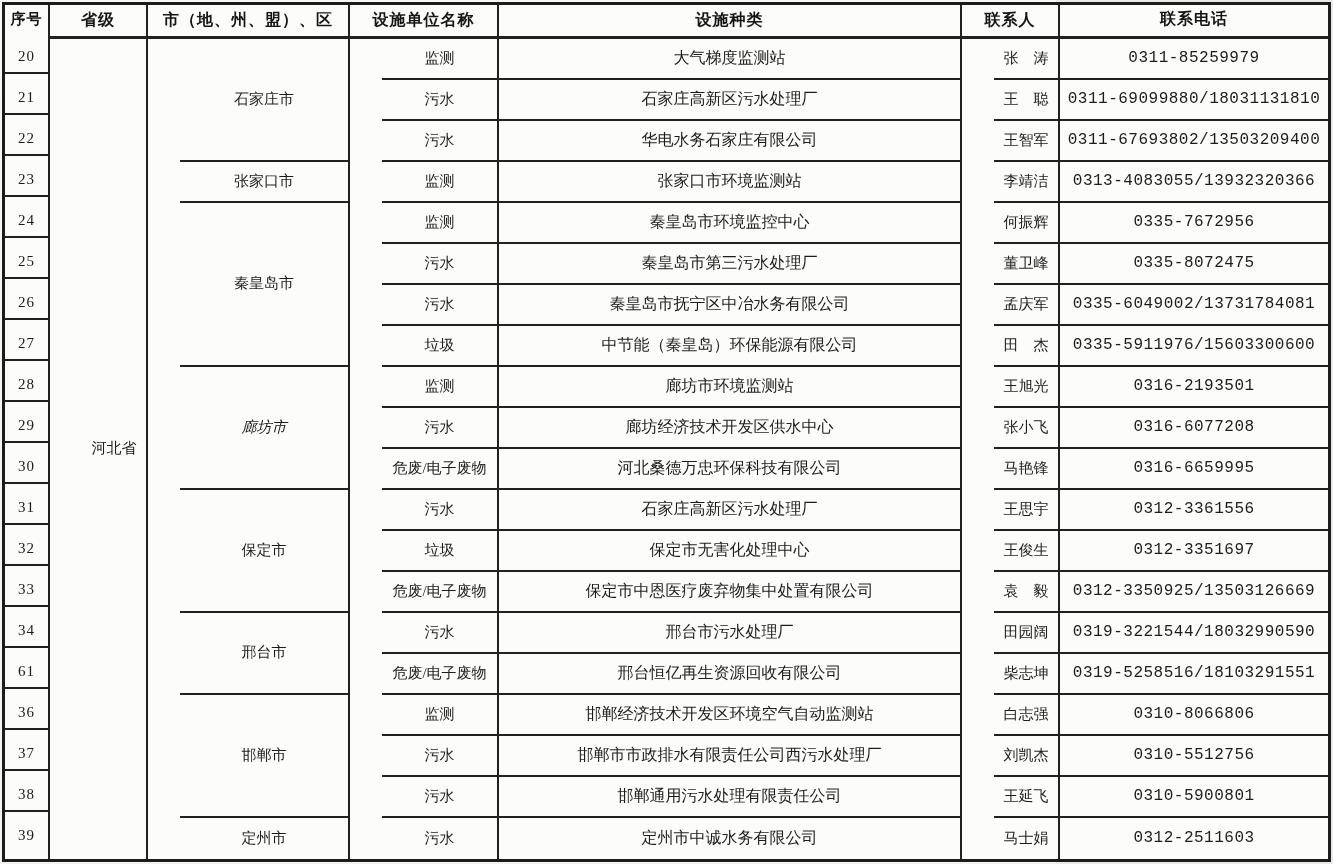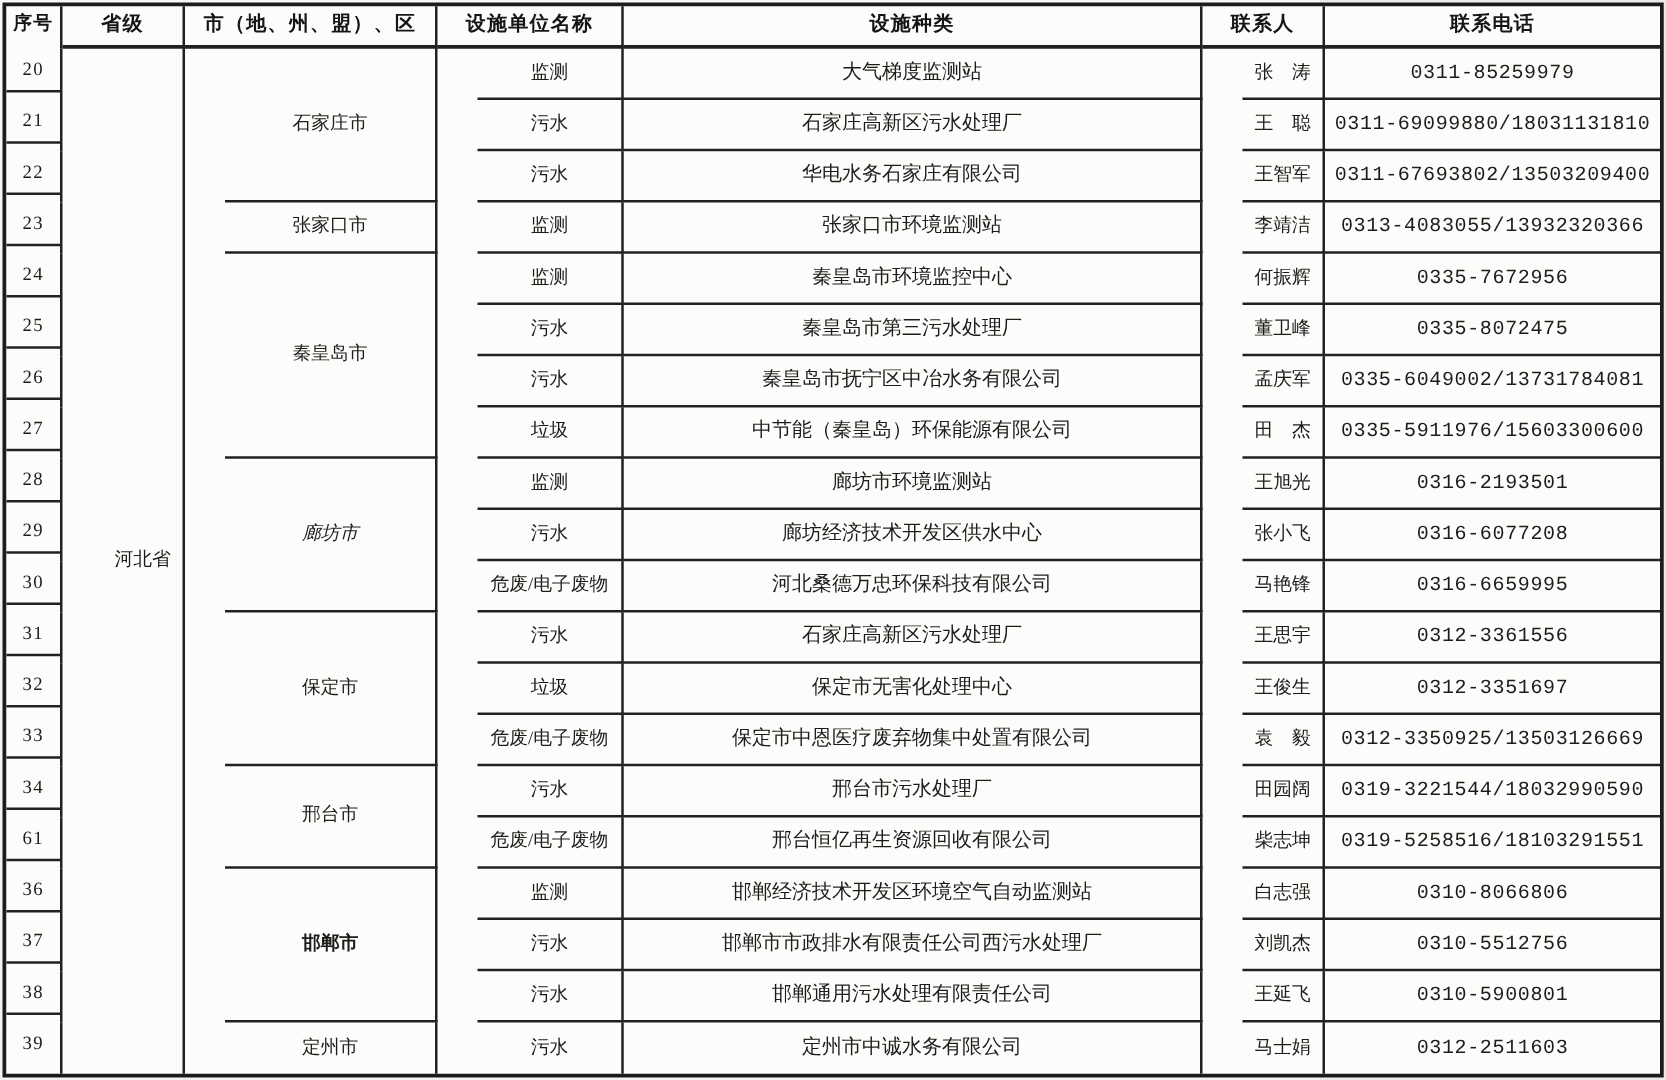--- a/index.html
+++ b/index.html
@@ -189,21 +189,21 @@
       <div class="c nocell skew">
         <span class="num">61</span>
       </div>
       <div class="c type-cell">危废/电子废物</div>
       <div class="c unit-cell">邢台恒亿再生资源回收有限公司</div>
       <div class="c contact-cell">柴志坤</div>
       <div class="c phone-cell lastcol">0319-5258516/18103291551</div>
       <div class="c nocell skew">
         <span class="num">36</span>
       </div>
-      <div class="c city-cell" style="grid-row: span 3; font-weight: bold;">邯郸市</div>
+      <div class="c city-cell" style="grid-row: span 3;">邯郸市</div>
       <div class="c type-cell">监测</div>
       <div class="c unit-cell">邯郸经济技术开发区环境空气自动监测站</div>
       <div class="c contact-cell">白志强</div>
       <div class="c phone-cell lastcol">0310-8066806</div>
       <div class="c nocell skew">
         <span class="num">37</span>
       </div>
       <div class="c type-cell">污水</div>
       <div class="c unit-cell">邯郸市市政排水有限责任公司西污水处理厂</div>
       <div class="c contact-cell">刘凯杰</div>

